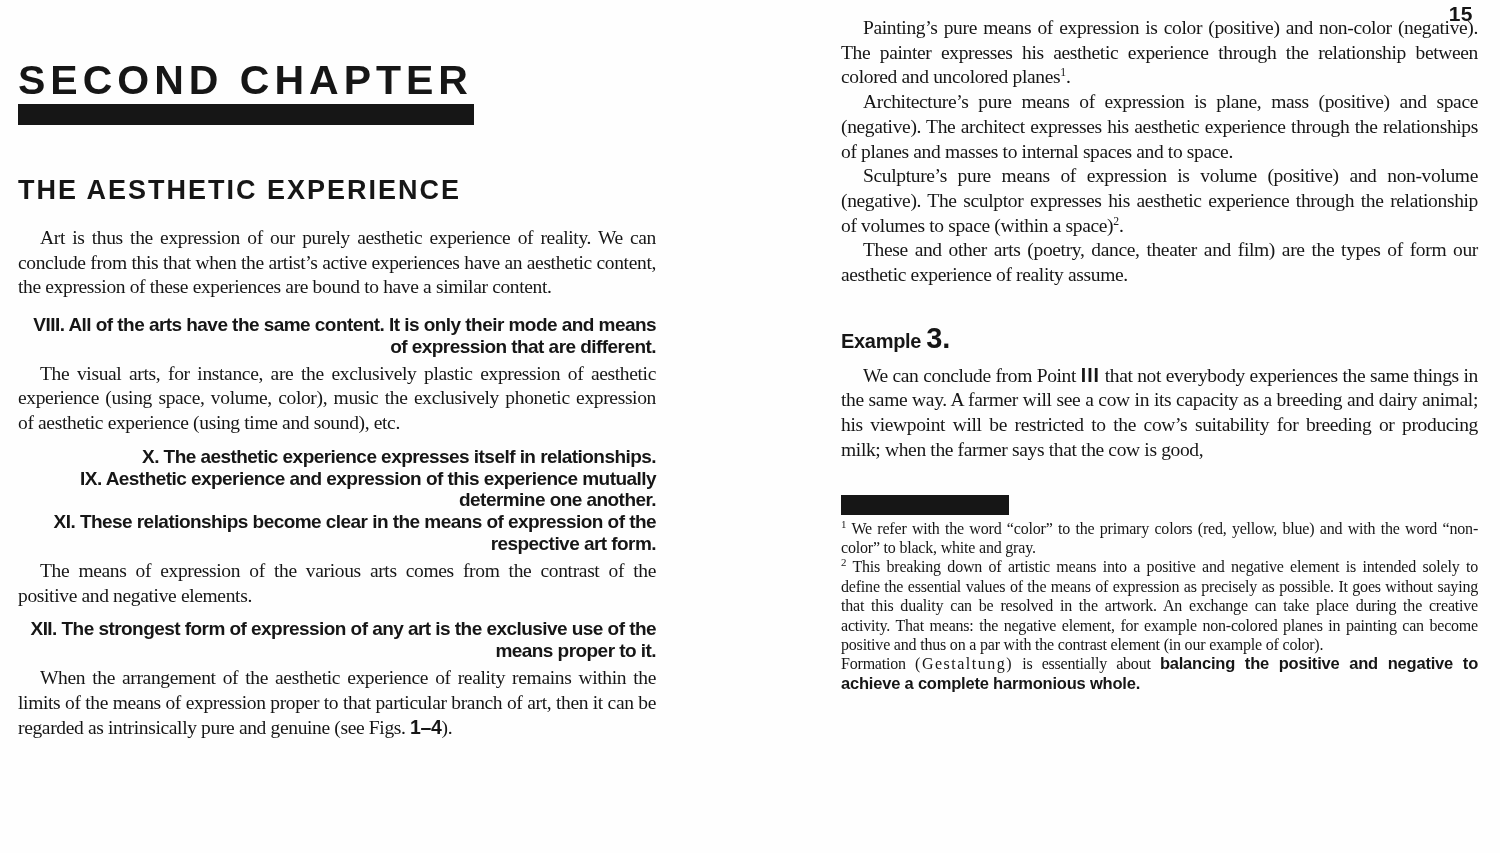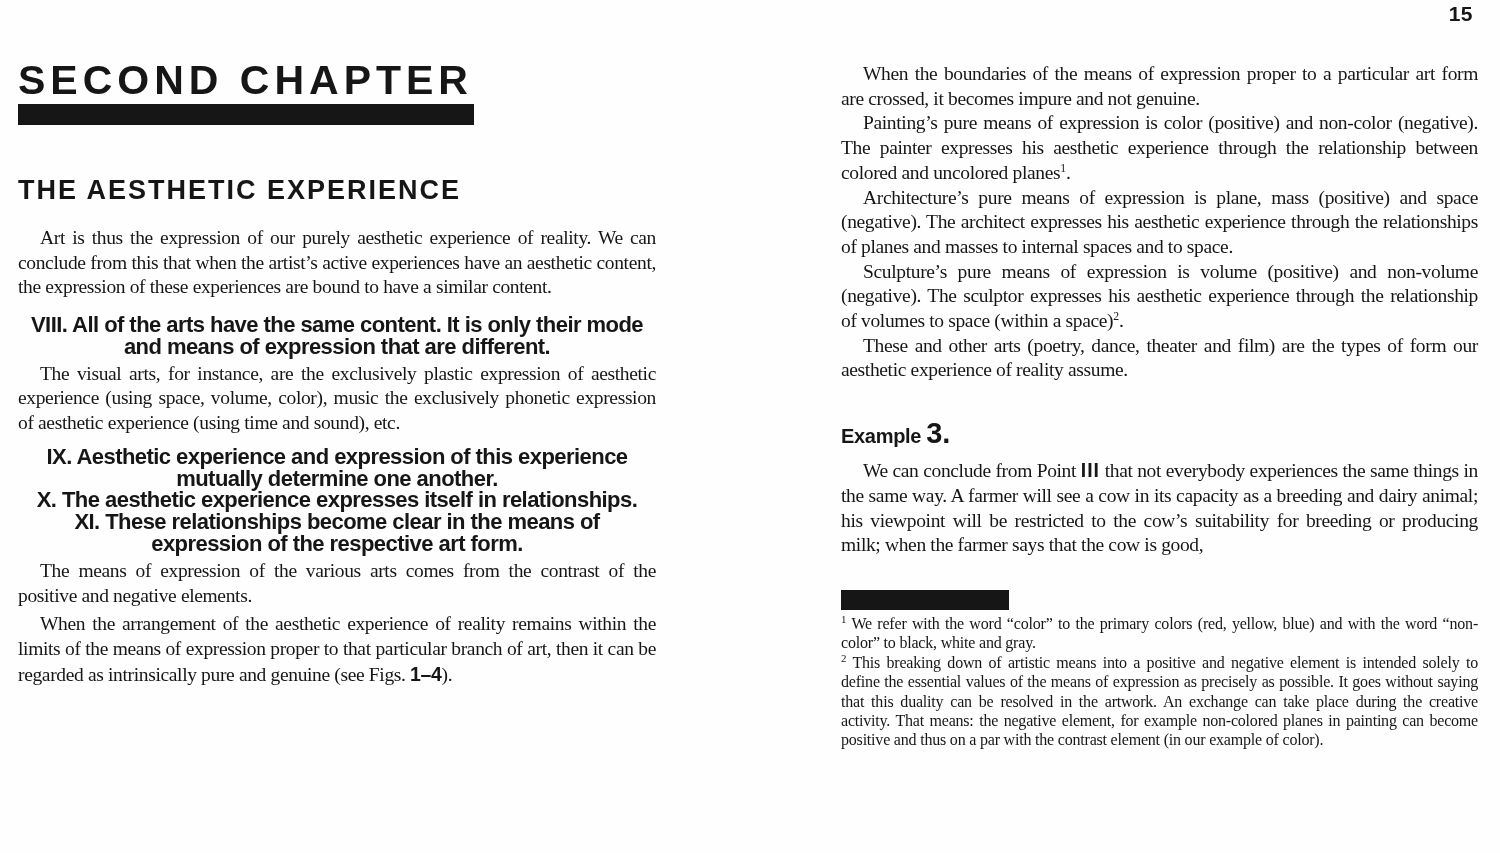--- a/index.html
+++ b/index.html
@@ -47,22 +47,22 @@
     text-align: justify;
     letter-spacing: -0.35px;
   }
   .indent { text-indent: 22px; }
   .mt-first { margin-top: 22px; }
   .mt-after-head { margin-top: 4px; }
 
   .subhead {
     margin: 14px 0 0 0;
     font-family: "Liberation Sans", sans-serif;
-    font-weight: bold; font-size: 22px; line-height: 21.8px;
-    letter-spacing: -0.55px; text-align: center;
+    font-weight: bold; font-size: 19px; line-height: 21.8px;
+    letter-spacing: -0.55px; text-align: right;
   }
   .subhead-group { margin-top: 10px; }
   .subhead-group .subhead { margin-top: 0; }
   .mt-sm { margin-top: 10px; }
 
   .sansbold {
     font-family: "Liberation Sans", sans-serif;
     font-weight: bold; font-style: normal; margin-top: 28px;
   }
   .roman-pt { letter-spacing: 1px; }
@@ -112,41 +112,42 @@
     <h1 class="chapter-title">SECOND CHAPTER</h1>
     <div class="title-bar"></div>
     <h2 class="section-title">THE AESTHETIC EXPERIENCE</h2>
 
     <p class="body indent mt-first">Art is thus the expression of our purely aesthetic experience of reality. We can conclude from this that when the artist’s active experiences have an aesthetic content, the expression of these experiences are bound to have a similar content.</p>
 
     <h3 class="subhead">VIII. All of the arts have the same content. It is only their mode and means of expression that are different.</h3>
     <p class="body indent mt-after-head">The visual arts, for instance, are the exclusively plastic expression of aesthetic experience (using space, volume, color), music the exclusively phonetic expression of aesthetic experience (using time and sound), etc.</p>
 
     <div class="subhead-group">
+      <h3 class="subhead">X. The aesthetic experience expresses itself in relationships.</h3>
       <h3 class="subhead">IX. Aesthetic experience and expression of this experience mutually determine one another.</h3>
-      <h3 class="subhead">X. The aesthetic experience expresses itself in relationships.</h3>
       <h3 class="subhead">XI. These relationships become clear in the means of expression of the respective art form.</h3>
     </div>
     <p class="body indent mt-after-head">The means of expression of the various arts comes from the contrast of the positive and negative elements.</p>
 
+    <h3 class="subhead mt-sm">XII. The strongest form of expression of any art is the exclusive use of the means proper to it.</h3>
     <p class="body indent mt-after-head"><span>When the arrangement of the aesthetic experience of reality remains within the limits of the means of expression proper to that particular branch of art, then it can be regarded as intrinsically pure and genuine (see Figs. </span><span class="sansbold">1–4</span><span>).</span></p>
   </div>
 
   <div class="col col-right">
-    <p class="body indent" style="margin-top:46px;">When the boundaries of the means of expression proper to a particular art form are crossed, it becomes impure and not genuine.</p>
     <p class="body indent"><span>Painting’s pure means of expression is color (positive) and non-color (negative). The painter expresses his aesthetic experience through the relationship between colored and uncolored planes</span><sup class="fn-ref">1</sup><span>.</span></p>
     <p class="body indent">Architecture’s pure means of expression is plane, mass (positive) and space (negative). The architect expresses his aesthetic experience through the relationships of planes and masses to internal spaces and to space.</p>
     <p class="body indent"><span>Sculpture’s pure means of expression is volume (positive) and non-volume (negative). The sculptor expresses his aesthetic experience through the relationship of volumes to space (within a space)</span><sup class="fn-ref">2</sup><span>.</span></p>
     <p class="body indent">These and other arts (poetry, dance, theater and film) are the types of form our aesthetic experience of reality assume.</p>
 
     <div class="example-head"><span class="example-label">Example</span><span class="example-number">3.</span></div>
 
     <p class="body indent" style="margin-top:8px;"><span>We can conclude from Point </span><span class="sansbold roman-pt">III</span><span> that not everybody experiences the same things in the same way. A farmer will see a cow in its capacity as a breeding and dairy animal; his viewpoint will be restricted to the cow’s suitability for breeding or producing milk; when the farmer says that the cow is good,</span></p>
 
     <div class="footnote-bar"></div>
 
     <div class="footnotes">
       <p class="footnote"><sup class="fn-marker">1</sup> <span>We refer with the word “color” to the primary colors (red, yellow, blue) and with the word “non-color” to black, white and gray.</span></p>
       <p class="footnote"><sup class="fn-marker">2</sup> <span>This breaking down of artistic means into a positive and negative element is intended solely to define the essential values of the means of expression as precisely as possible. It goes without saying that this duality can be resolved in the artwork. An exchange can take place during the creative activity. That means: the negative element, for example non-colored planes in painting can become positive and thus on a par with the contrast element (in our example of color).</span></p>
+      <p class="footnote"><span>Formation </span><span class="gestaltung">(Gestaltung)</span><span> is essentially about </span><span class="fn-bold">balancing the positive and negative to achieve a complete harmonious whole.</span></p>
     </div>
   </div>
 
 </div>
 
 </body></html>

